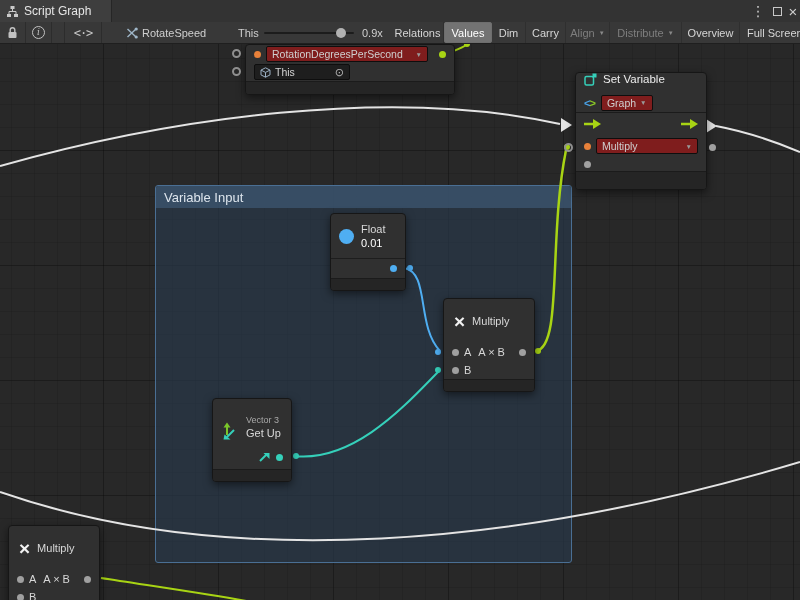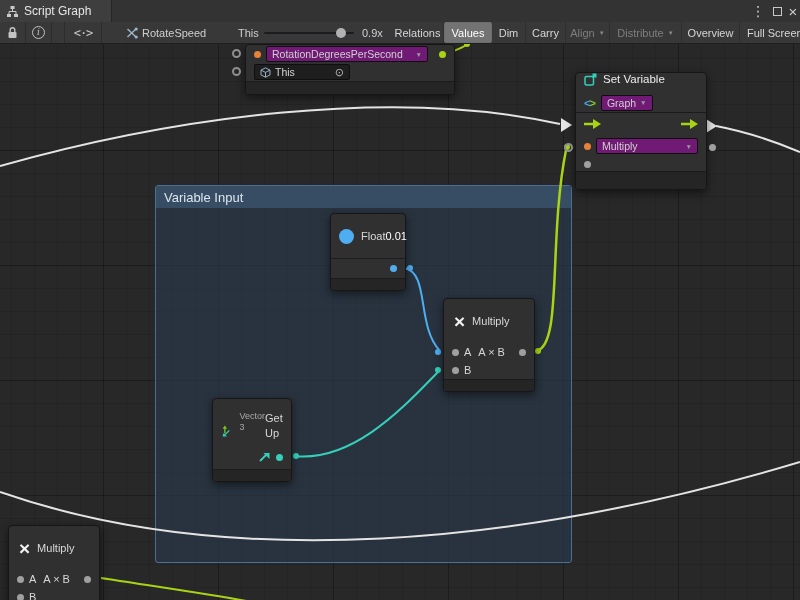--- a/index.html
+++ b/index.html
@@ -42,32 +42,32 @@
 
   
   .node{position:absolute;background:#303030;border:1px solid #161616;border-radius:4px;box-shadow:0 3px 9px rgba(0,0,0,.5);z-index:3;font-size:11px;color:#d8d8d8}
   .node .footer{background:#252525;border-top:1px solid #1b1b1b;border-radius:0 0 3px 3px}
   .row{display:flex;align-items:center;gap:5px;padding:0 8px;position:relative}
   .port{width:7px;height:7px;border-radius:50%;flex:none;display:inline-block}
   .gray{background:#a0a0a0}.orange{background:#e8813a}.blue{background:#4faef2}.teal{background:#35d0ba}.lime{background:#a8d414}
   .oport{position:absolute;border-radius:50%}
   .oport.ring{width:9px;height:9px;border:2px solid #8f8f8f}
   .oport.dot{width:7px;height:7px;background:#a0a0a0}
-  .dd{display:inline-flex;align-items:center;gap:4px;background:#701a75;border:1px solid #0e0e0e;border-radius:2px;padding:1px 5px;color:#cfcfcf;font-size:10.5px;white-space:nowrap}
+  .dd{display:inline-flex;align-items:center;gap:4px;background:#7f1d1d;border:1px solid #0e0e0e;border-radius:2px;padding:1px 5px;color:#cfcfcf;font-size:10.5px;white-space:nowrap}
   .dd .chev{font-size:6.5px;color:#9a9a9a}
   .dd.grow{flex:1 1 auto;justify-content:space-between}
   .objfield{display:inline-flex;align-items:center;gap:4px;background:#1e1e1e;border:1px solid #0e0e0e;border-radius:2px;padding:1px 5px;font-size:10.5px;color:#d4d4d4;width:96px}
   .objfield .tgt{margin-left:auto;color:#b8b8b8;font-size:11px;line-height:10px}
   .nhead{display:flex;align-items:flex-start;gap:6px;padding:0 8px;height:20px;font-size:11.5px;color:#ececec}
   .nsub{display:flex;align-items:center;gap:6px;padding:0 8px;height:20px;border-bottom:1px solid #1b1b1b}
   .gicon{font-weight:bold;font-size:11px;letter-spacing:-1px}
   .gicon .gl{color:#4aa3e8}.gicon .gr{color:#8bc926}
   .mxhead{display:flex;align-items:center;gap:7px;padding:0 10px}
   .mx{font-size:19px;font-weight:bold;color:#f2f2f2;line-height:1}
-  .fcol{display:flex;flex-direction:row;line-height:1.3}
+  .fcol{display:flex;flex-direction:column;line-height:1.3}
   .fcol .t2{color:#fff}
   .small-type{font-size:9px;color:#a8a8a8;line-height:1.2}
 </style>
 </head>
 <body>
 
 <div id="window">
 
   <div class="canvas"></div>
 

